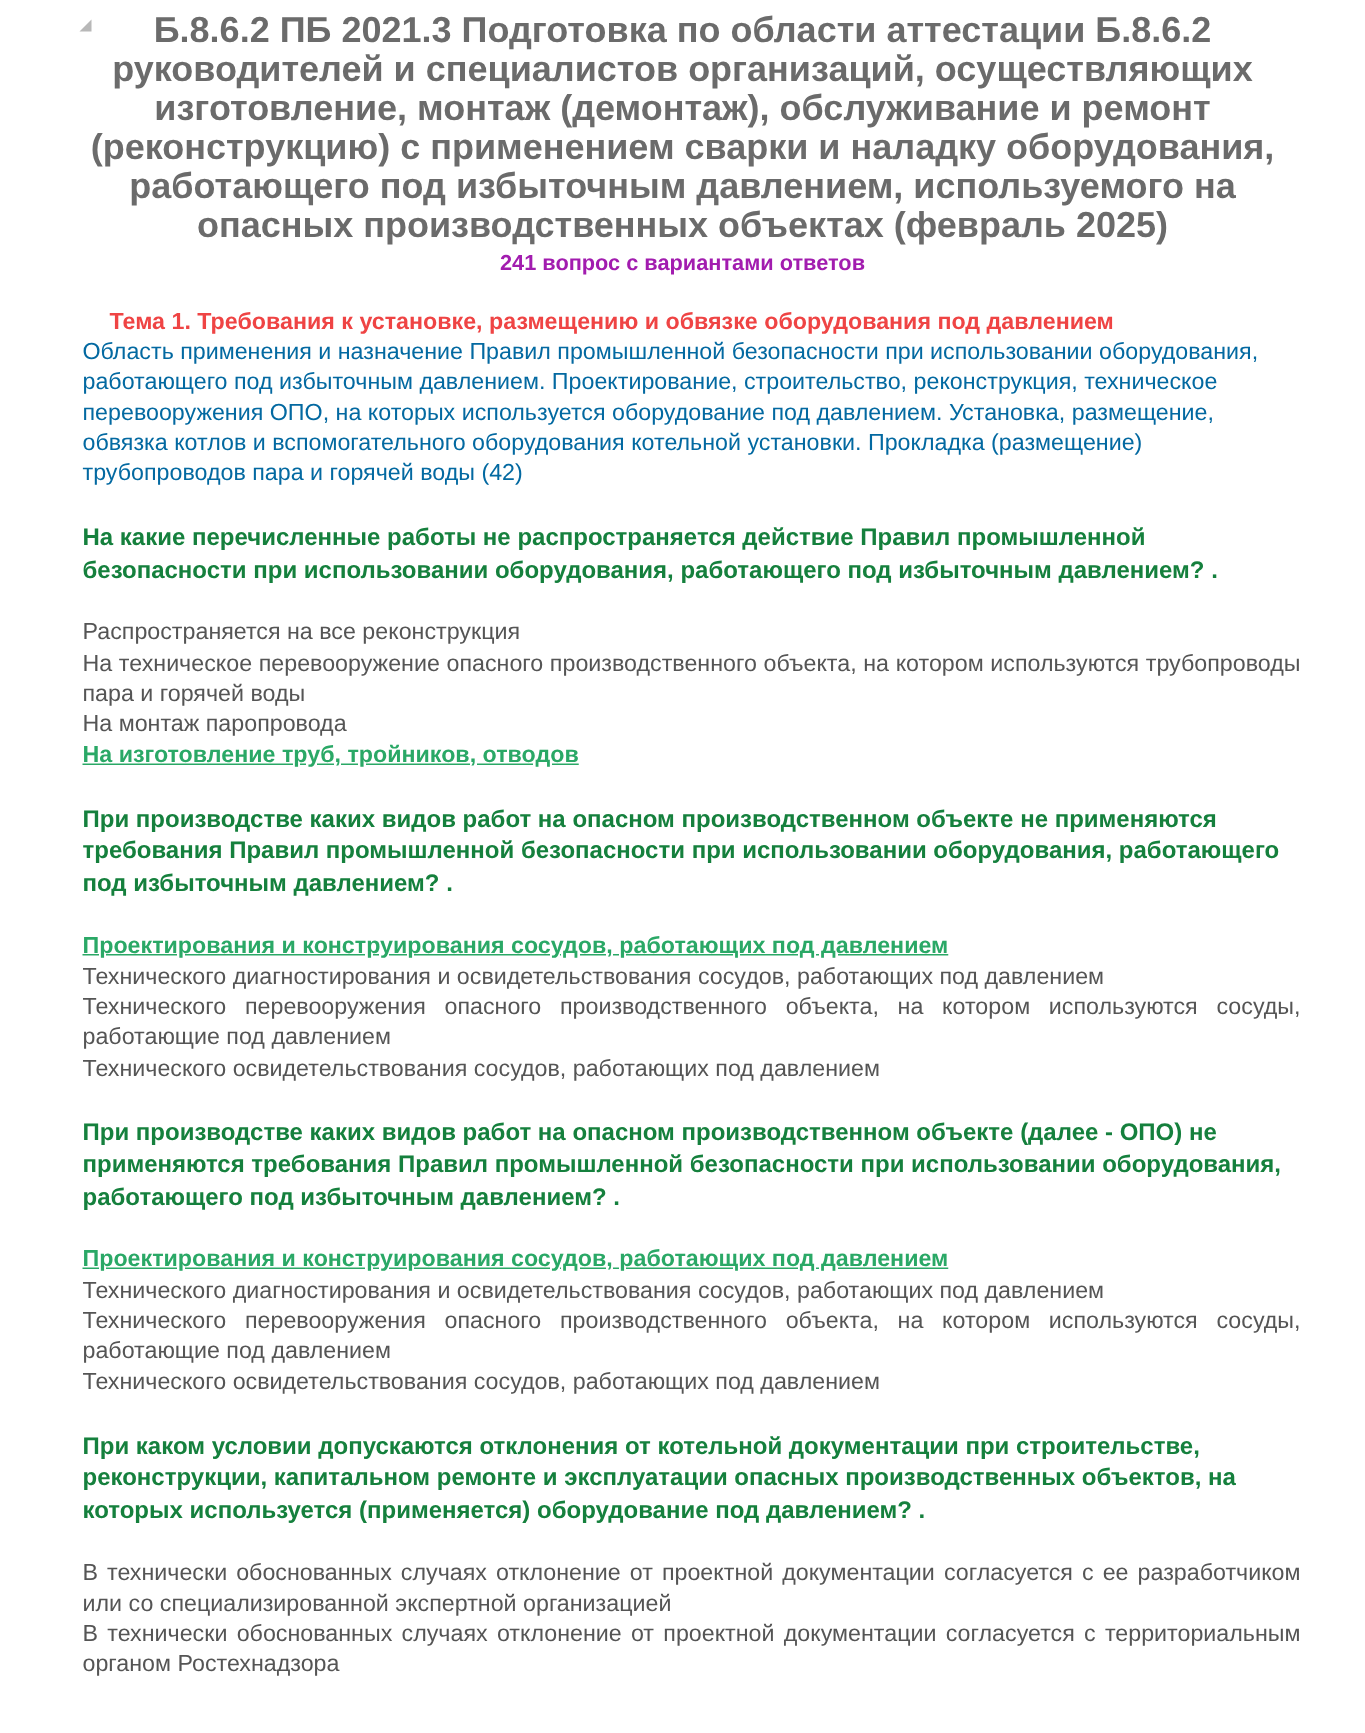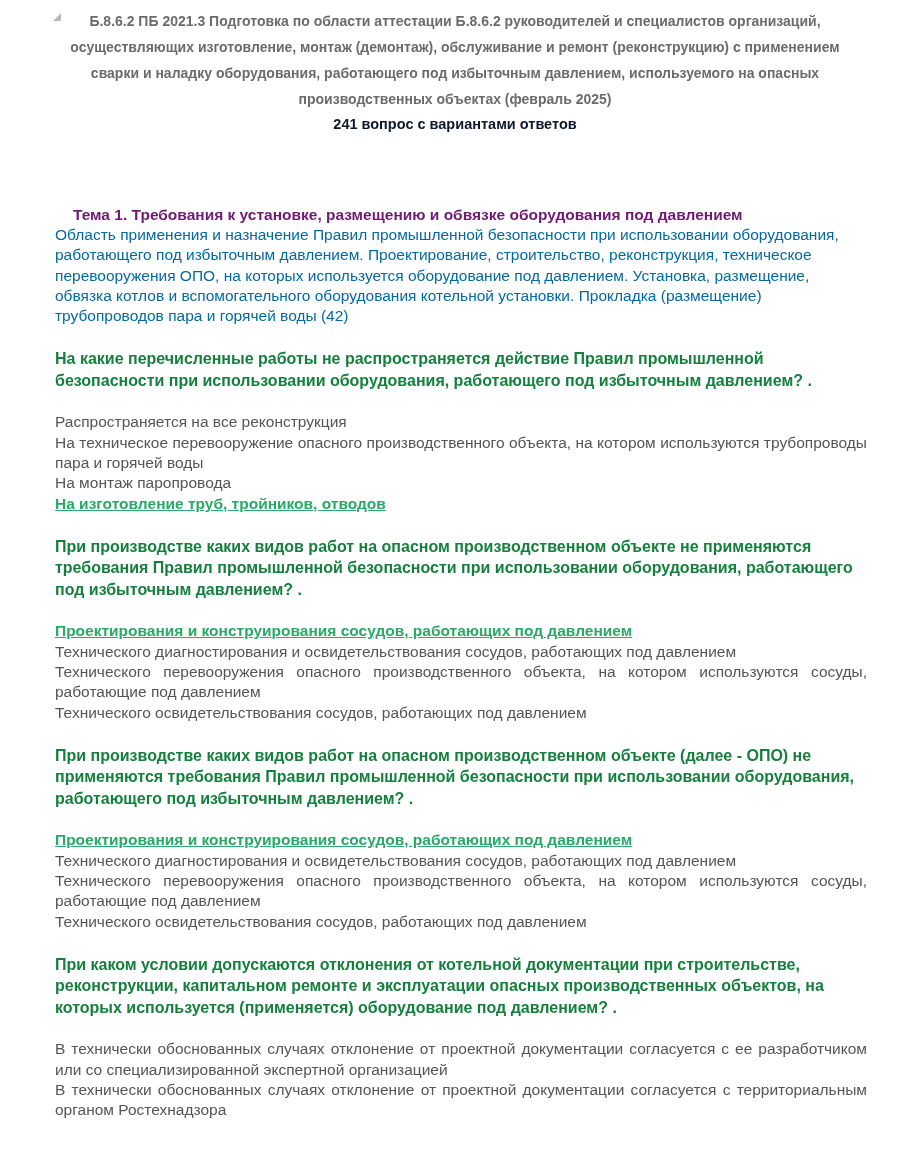--- a/index.html
+++ b/index.html
@@ -26,43 +26,43 @@
     }
     .doc-header {
       position: absolute;
       left: 60px;
       top: 8px;
       width: 790px;
       text-align: center;
     }
     .doc-title {
       font-weight: bold;
-      font-size: 14px;
+      font-size: 24px;
       line-height: 26px;
       color: #6b6b6b;
       margin: 0;
     }
     .doc-subtitle {
       font-weight: bold;
       font-size: 14.5px;
       line-height: 20px;
-      color: #0f172a;
+      color: #a21caf;
       margin: 2px 0 0 0;
     }
     .content {
       position: absolute;
       left: 55px;
       top: 205px;
       width: 812px;
     }
     .topic-title {
       font-weight: bold;
       font-size: 15.5px;
       line-height: 20px;
-      color: #701a75;
+      color: #ef4444;
       padding-left: 18px;
       margin: 0;
     }
     .topic-desc {
       font-size: 15.5px;
       line-height: 20.3px;
       color: #0369a1;
       margin: 0;
     }
     .question-block {

